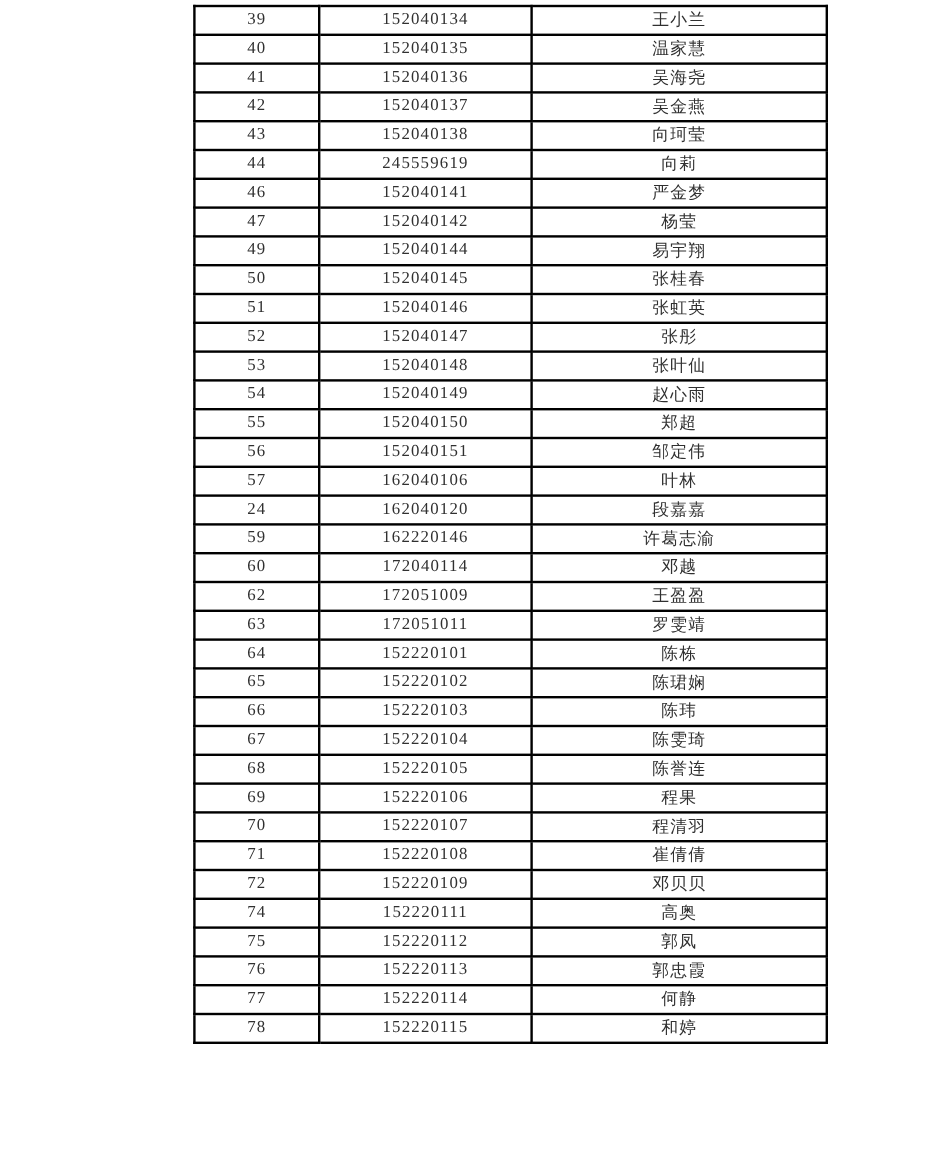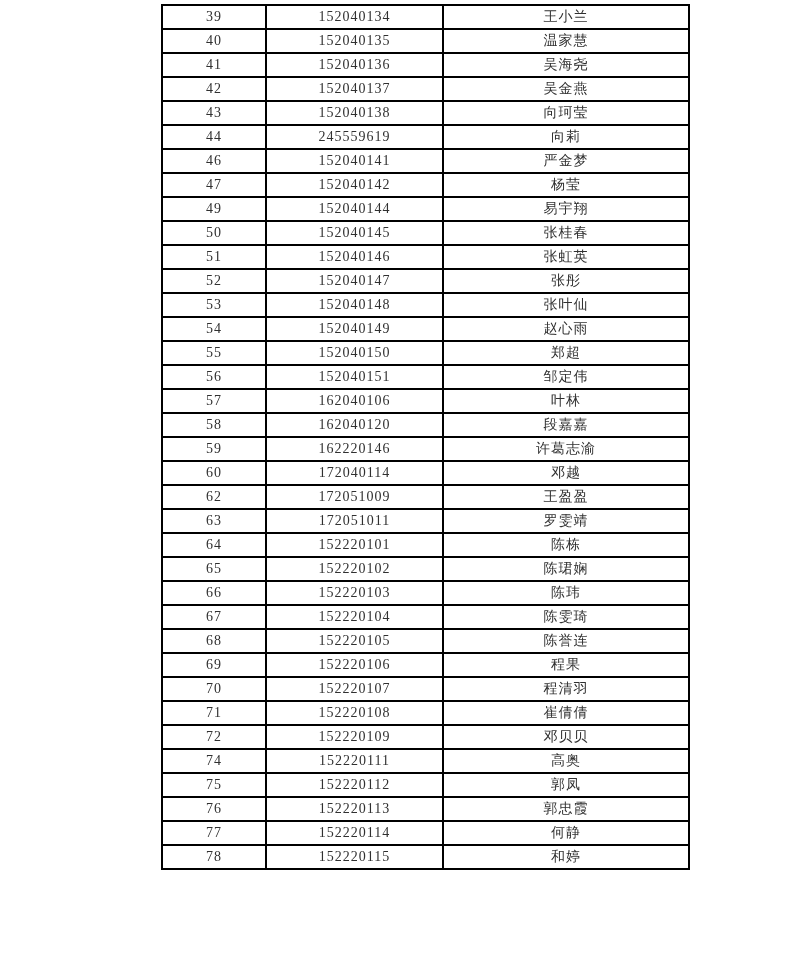--- a/index.html
+++ b/index.html
@@ -135,21 +135,21 @@
           <td>56</td>
           <td>152040151</td>
           <td>邹定伟</td>
         </tr>
         <tr>
           <td>57</td>
           <td>162040106</td>
           <td>叶林</td>
         </tr>
         <tr>
-          <td>58</td>
+          <td>24</td>
           <td>162040120</td>
           <td>段嘉嘉</td>
         </tr>
         <tr>
           <td>59</td>
           <td>162220146</td>
           <td>许葛志渝</td>
         </tr>
         <tr>
           <td>60</td>

